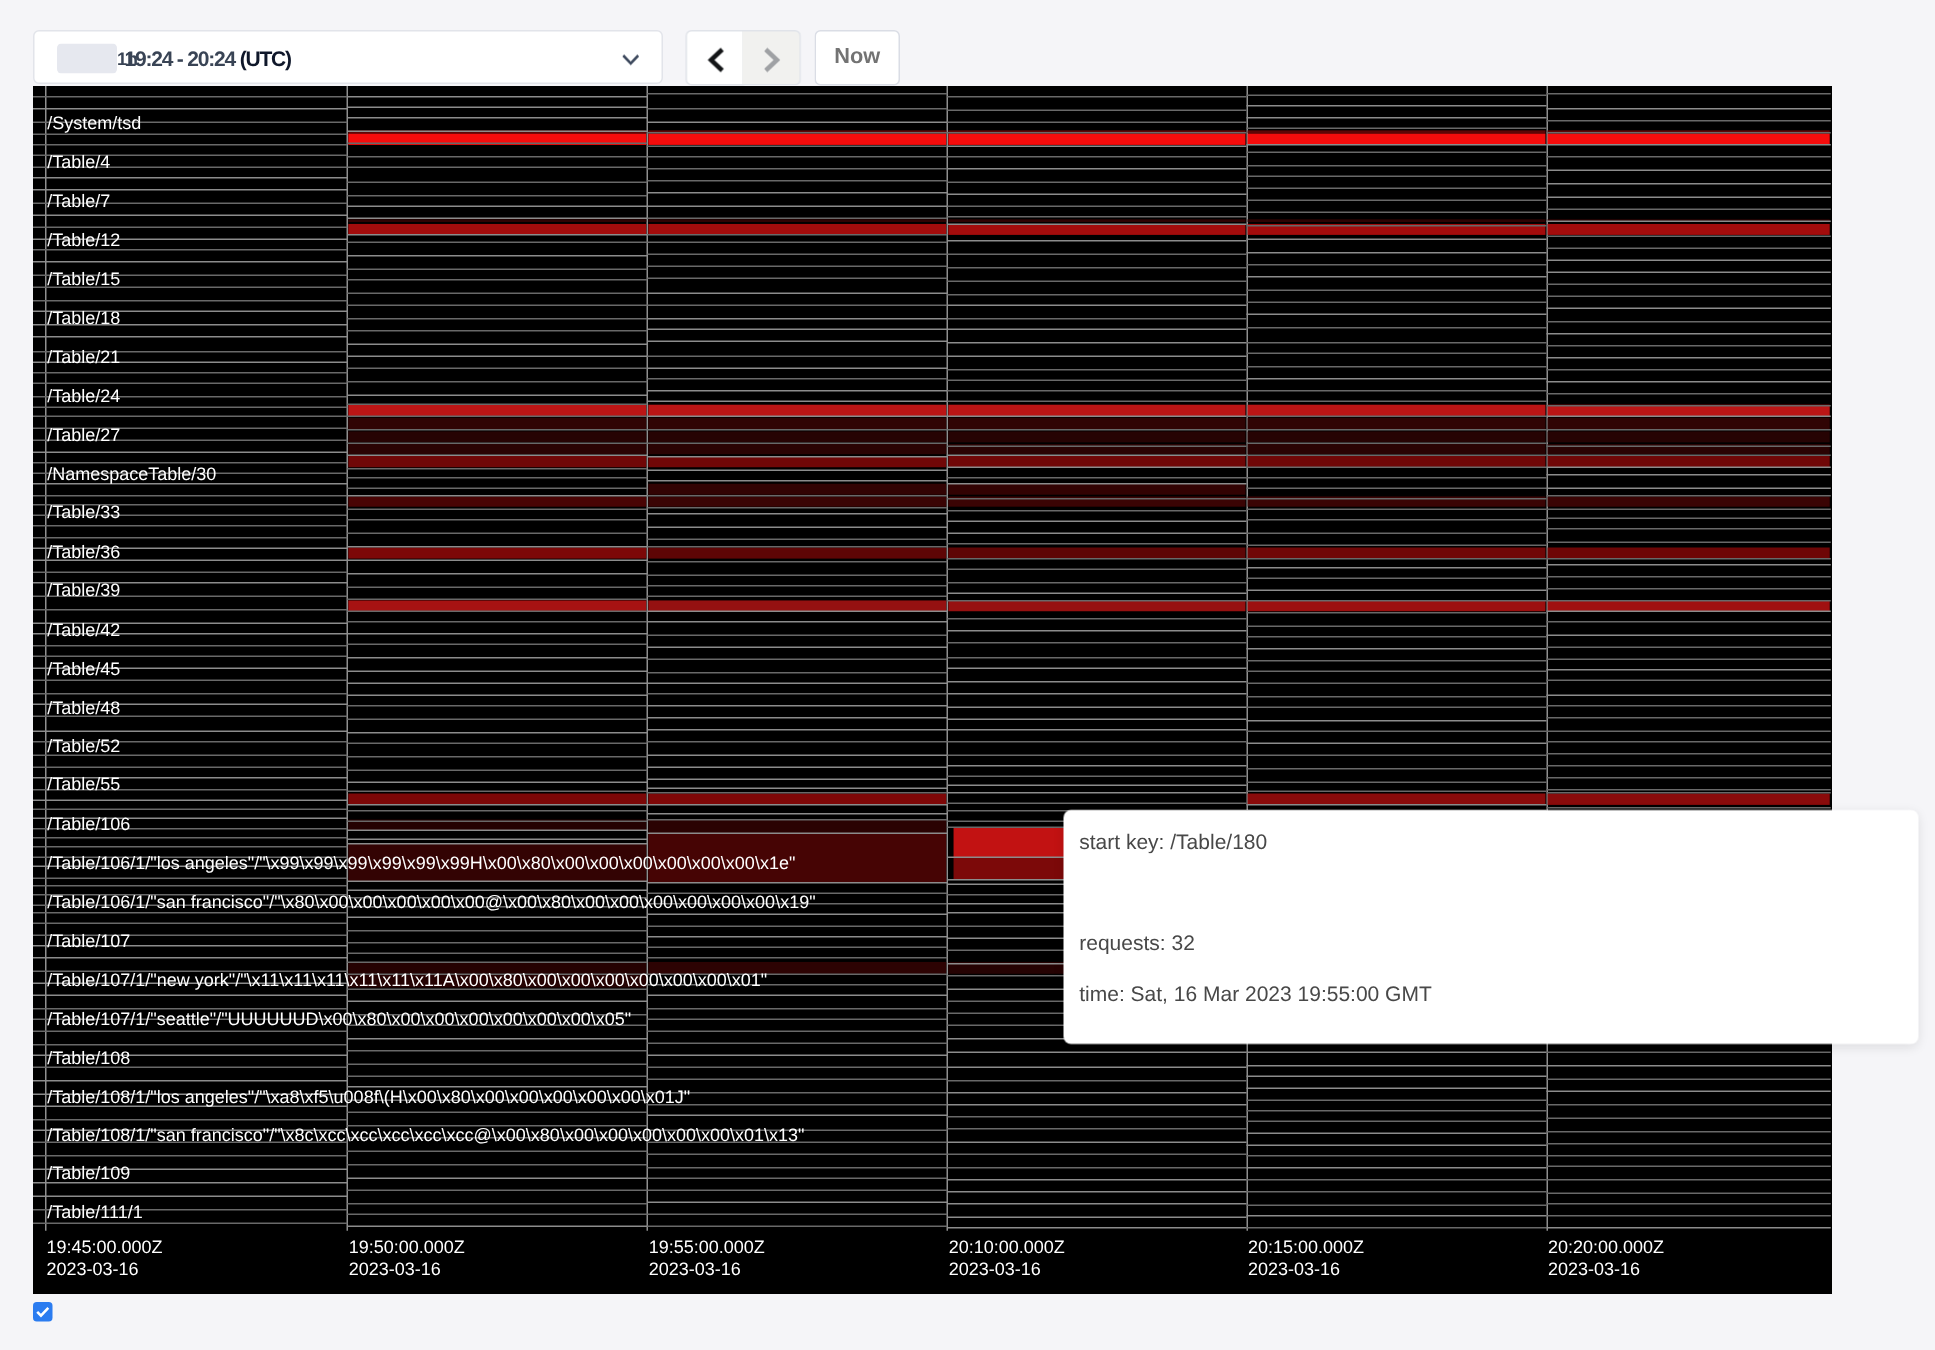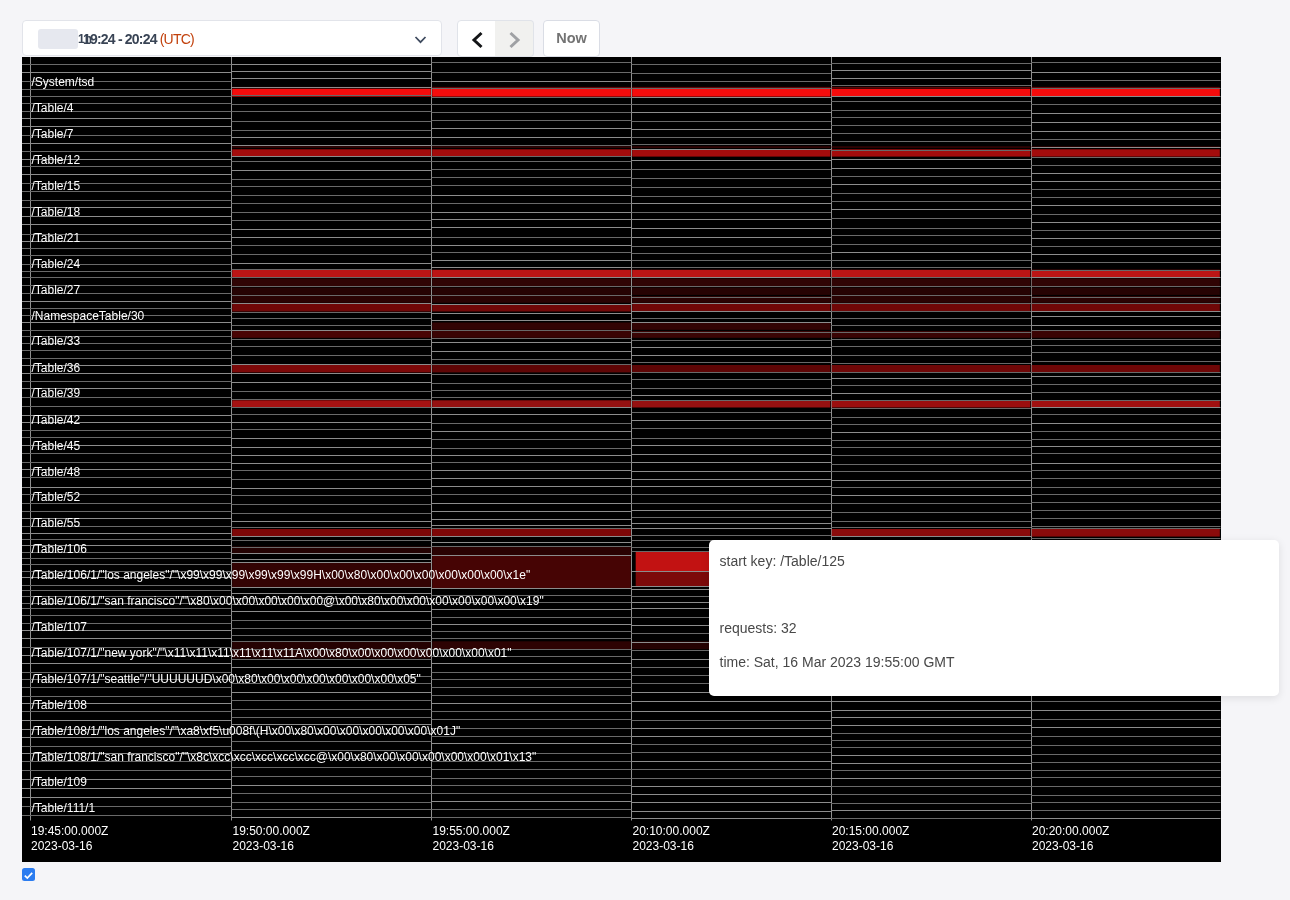--- a/index.html
+++ b/index.html
@@ -2,21 +2,21 @@
 <html><head>
 <meta charset="utf-8">
 <title>Key Visualizer</title>
 <style>
 * { margin:0; padding:0; box-sizing:border-box; }
 svg, div { transform: translateZ(0); }
 html,body { width:1290px; height:900px; background:#f5f5f8; font-family:"Liberation Sans", sans-serif; position:relative; overflow:hidden; }
 .selbox { position:absolute; left:22px; top:20px; width:420px; height:36px; background:#fff; border:1px solid #e2e4ea; border-radius:4px; }
 .badge { position:absolute; left:15px; top:8px; width:33px; height:20px; background:#e6e8ef; border-radius:3px; font-weight:bold; font-size:12px; color:#394455; text-align:right; line-height:20px;padding-left:40px; }
 .trange { position:absolute; left:60px; top:8px; font-size:14px; letter-spacing:-0.8px; line-height:20px; color:#394455; font-weight:bold; }
-.trange span { color:#c2410c; font-weight:normal; }
+.trange span { color:#0f172a; font-weight:bold; }
 .selcar { position:absolute; right:14px; top:14px; }
 .btn { position:absolute; top:20px; height:37px; background:#fff; border:1px solid #e0e3e9; }
 .bprev { left:457px; width:39px; border-radius:4px 0 0 4px; }
 .bnext { left:495px; width:39px; border-radius:0 4px 4px 0; background:#f1f1ef; border-left:none; }
 .bnow { left:543px; width:57px; border-radius:4px; border-color:#dadde5; color:#737373; font-weight:bold; font-size:14.5px; text-align:center; line-height:35px; }
 .carr { position:absolute; left:13px; top:10px; }
 .tooltip { position:absolute; left:709px; top:539.5px; width:570px; height:156px; background:#fff; border-radius:5px; box-shadow:0 2px 8px rgba(0,0,0,0.10); font-size:14px; color:#484848; }
 .tooltip div { position:absolute; left:10.5px; white-space:nowrap; }
 .cbrow { position:absolute; left:21.5px; top:868px; }
 .cbox { position:absolute; left:0; top:0; width:13px; height:13px; background:#2b7cf0; border-radius:2.5px; }
@@ -171,21 +171,21 @@
       <text x="432.5" y="850" fill="#ffffff" font-size="12">2023-03-16</text>
       <text x="632.5" y="835" fill="#ffffff" font-size="12">20:10:00.000Z</text>
       <text x="632.5" y="850" fill="#ffffff" font-size="12">2023-03-16</text>
       <text x="832" y="835" fill="#ffffff" font-size="12">20:15:00.000Z</text>
       <text x="832" y="850" fill="#ffffff" font-size="12">2023-03-16</text>
       <text x="1032" y="835" fill="#ffffff" font-size="12">20:20:00.000Z</text>
       <text x="1032" y="850" fill="#ffffff" font-size="12">2023-03-16</text>
     </g>
 </svg>
 <div class="tooltip">
-  <div style="top:13.5px">start key: /Table/125</div>
+  <div style="top:13.5px">start key: /Table/180</div>
   <div style="top:80.5px">requests: 32</div>
   <div style="top:114px">time: Sat, 16 Mar 2023 19:55:00 GMT</div>
 </div>
 <div class="cbrow">
   <div class="cbox"><svg width="13" height="13" viewBox="0 0 13 13">
         <path d="M2.8 6.6 L5.3 9.1 L10.2 3.9" stroke="#fff" stroke-width="1.7" fill="none"></path>
       </svg></div>
   <div class="cblbl">Show span boundaries</div>
 </div>
 

